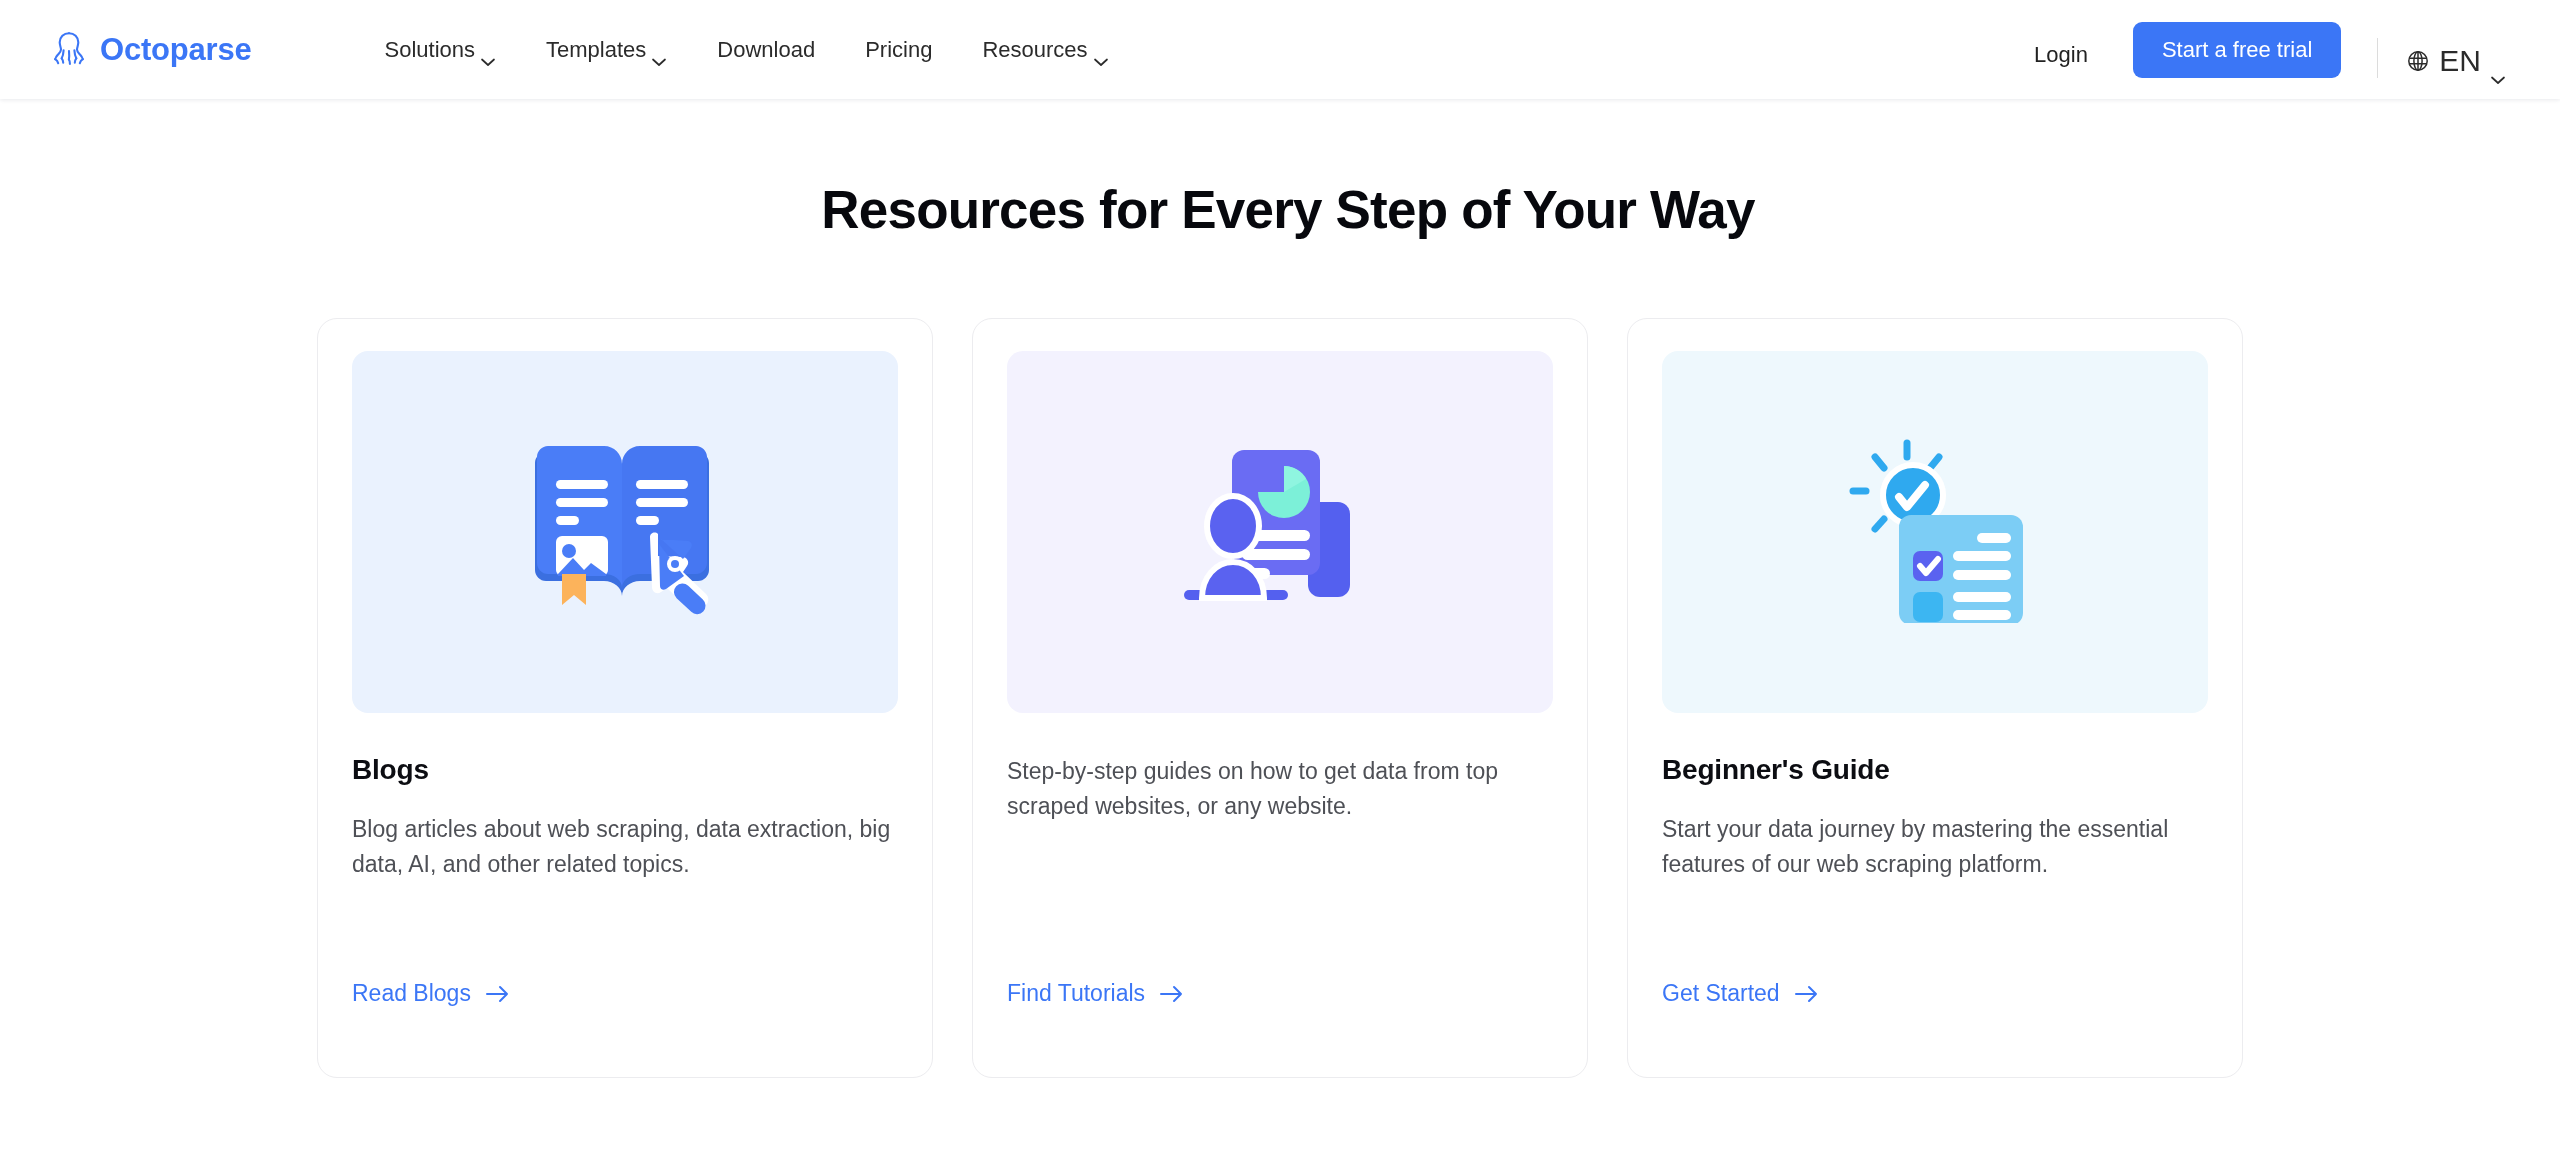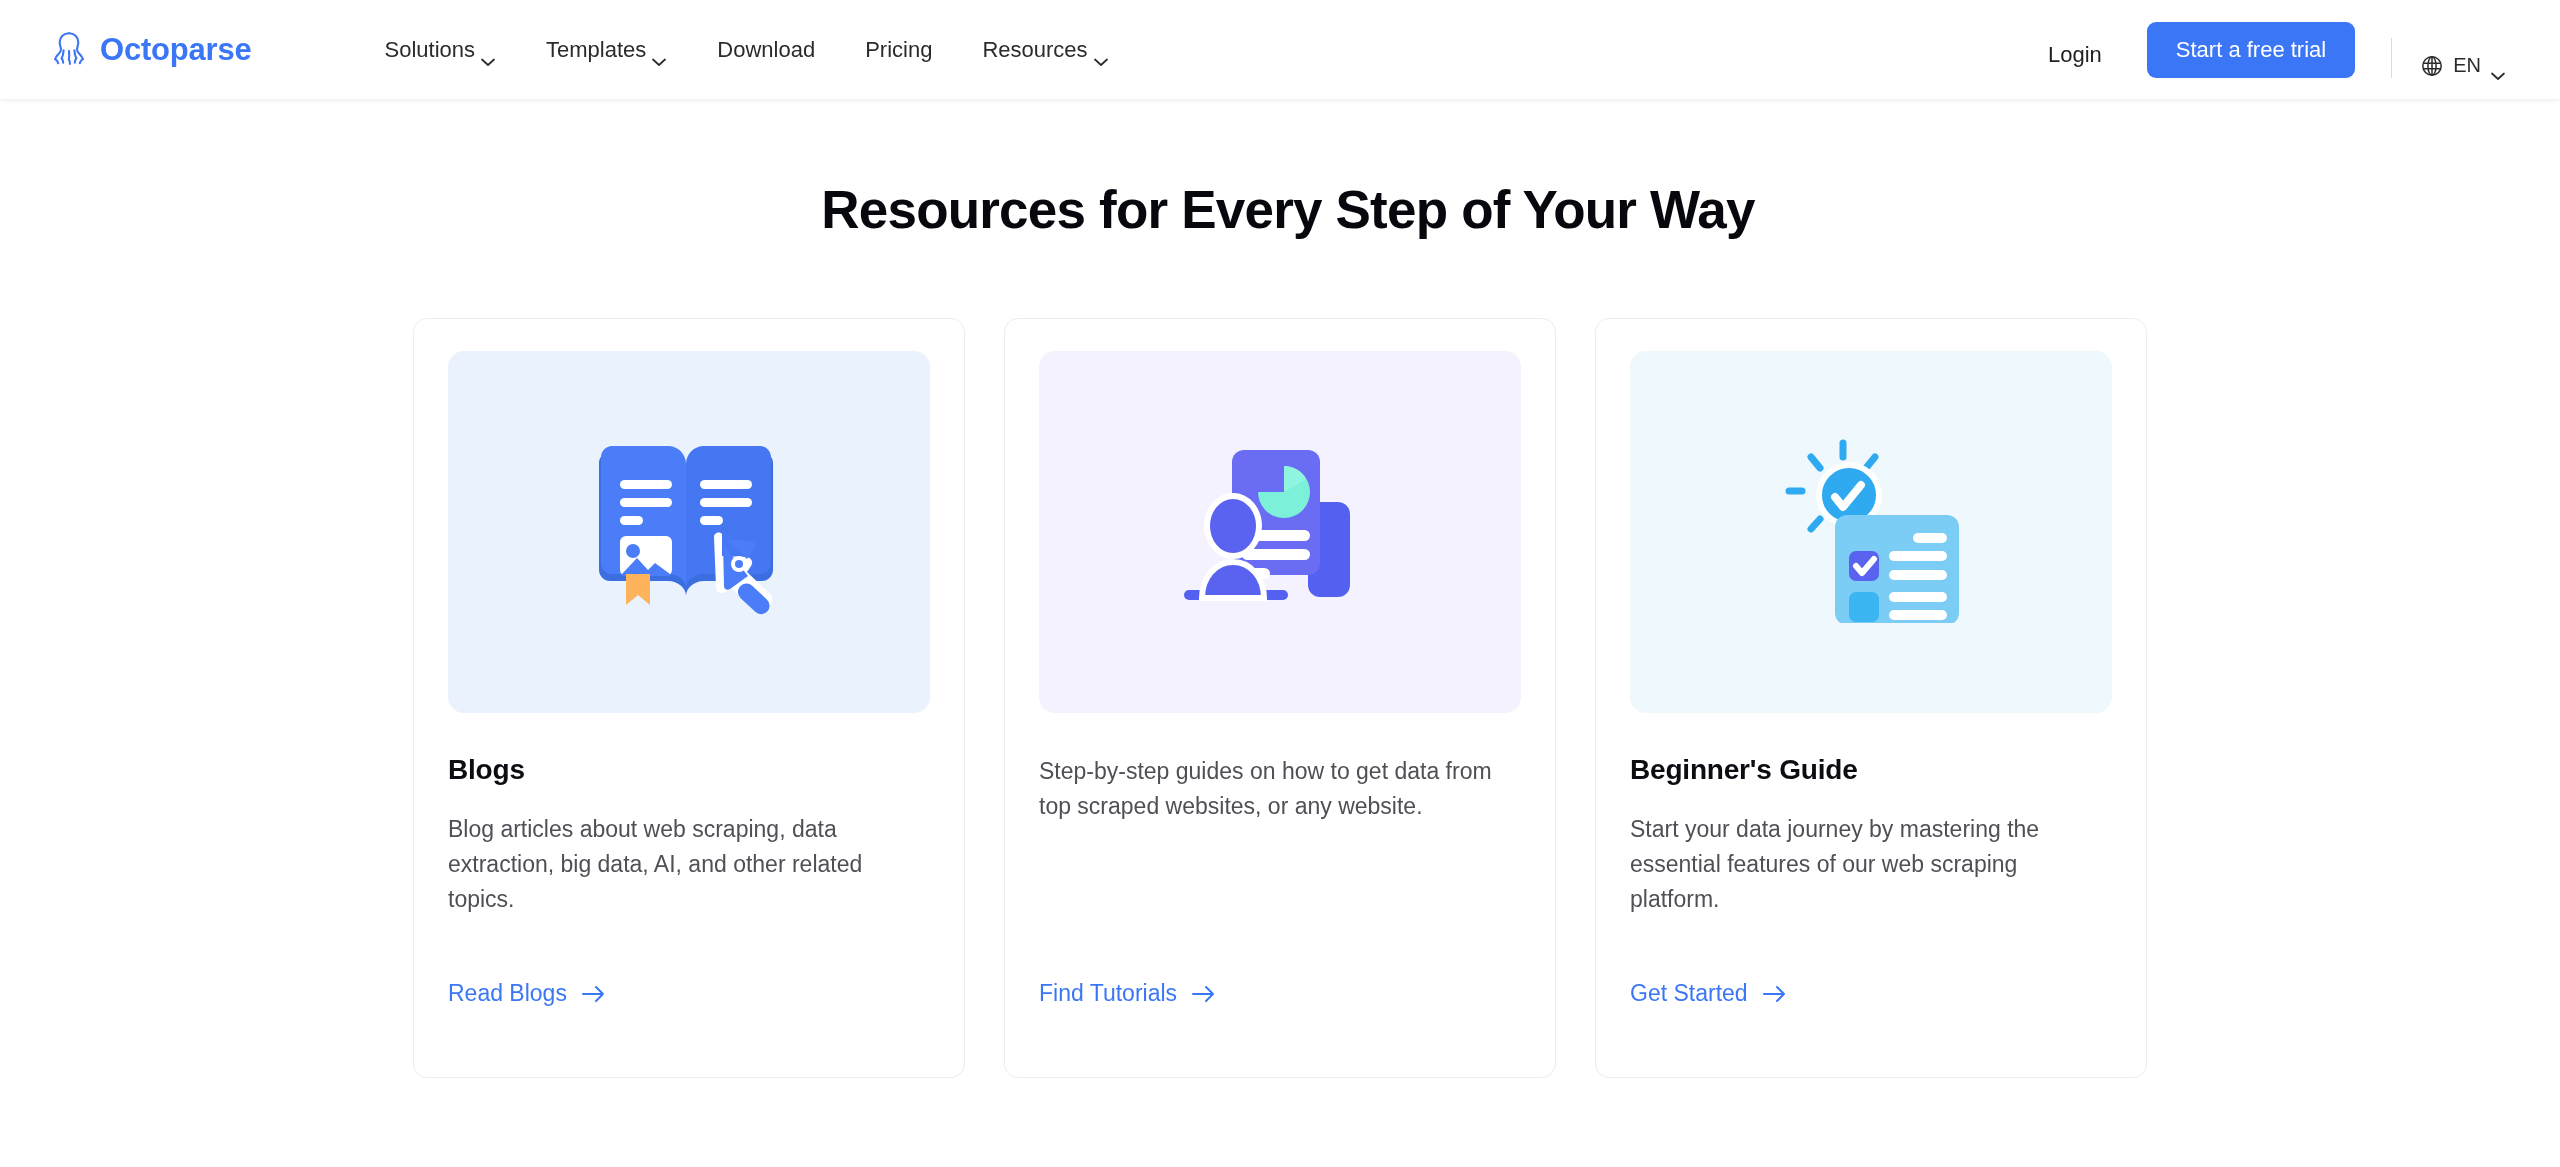--- a/index.html
+++ b/index.html
@@ -87,21 +87,21 @@
   .vdiv {
     width: 1px;
     height: 40px;
     background: #dcdcdc;
     margin: 0 28px 0 36px;
   }
   .lang {
     display: flex;
     align-items: center;
     gap: 9px;
-    font-size: 20px;
+    font-size: 30px;
     color: #2b2b2b;
     cursor: pointer;
     padding-right: 6px;
   }
   .globe { width: 24px; height: 24px; display: block; }
 
   
   .main {
     padding-top: 80px;
     background: #ffffff;
@@ -115,25 +115,25 @@
     margin-bottom: 78px;
     padding-left: 16px;
   }
 
   .cards {
     display: flex;
     justify-content: center;
     gap: 39px;
   }
   .card {
-    width: 552px;
+    width: 616px;
     height: 760px;
     background: #ffffff;
     border: 1px solid #ececef;
-    border-radius: 14px;
+    border-radius: 20px;
     padding: 32px 34px 0 34px;
     display: flex;
     flex-direction: column;
   }
   .card-media {
     height: 362px;
     border-radius: 16px;
     display: flex;
     align-items: center;
     justify-content: center;

